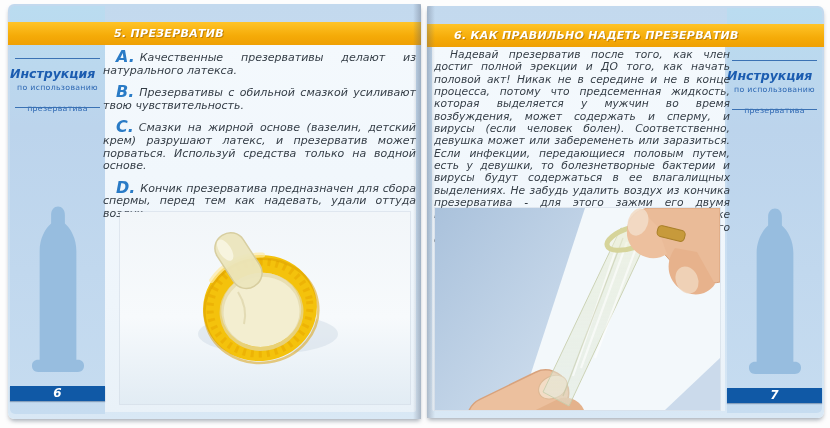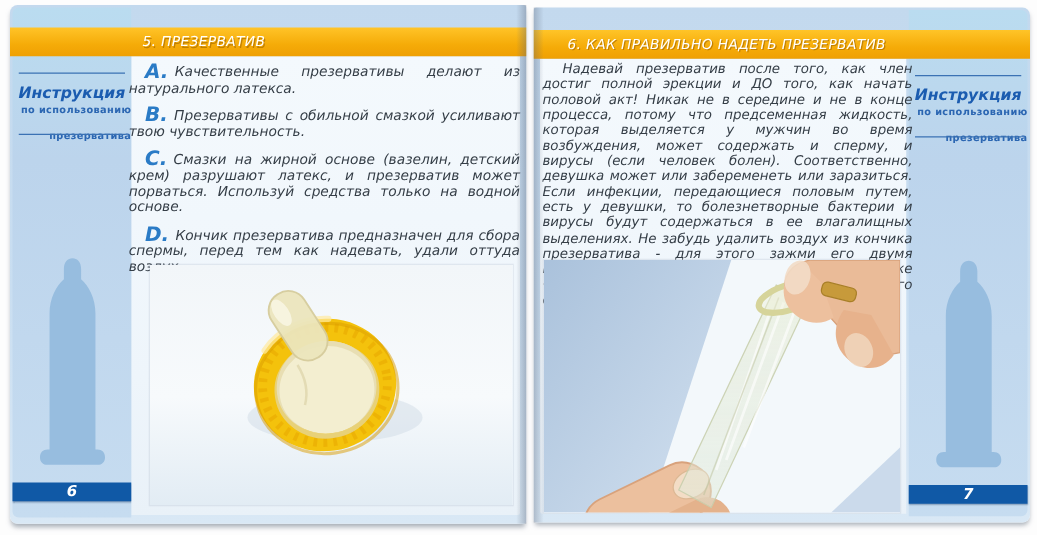--- a/index.html
+++ b/index.html
@@ -10,40 +10,40 @@
   .page.left{left:8px;top:4px;width:413px;height:415px;border-radius:6px 2px 2px 6px;}
   .page.left::after{content:"";position:absolute;top:0;right:0;bottom:0;width:8px;z-index:9;
         background:linear-gradient(to right,rgba(90,100,120,0) 0%,rgba(90,100,120,.38) 100%);}
   .page.right{left:427px;top:6px;width:397px;height:412px;border-radius:2px 6px 6px 2px;}
   .page.right::after{content:"";position:absolute;top:0;left:0;bottom:0;width:8px;z-index:9;
         background:linear-gradient(to left,rgba(90,100,120,0) 0%,rgba(90,100,120,.34) 100%);}
 
   .band{position:absolute;top:18px;left:0;right:0;height:23px;z-index:5;
         background:linear-gradient(180deg,#ffc428 0%,#f5ab08 60%,#efa004 100%);
         display:flex;align-items:center;}
-  .band-title{color:#fff;font-weight:normal;font-style:italic;font-size:11px;letter-spacing:.3px;
+  .band-title{color:#fff;font-weight:bold;font-style:italic;font-size:11px;letter-spacing:.3px;
         text-shadow:1px 1px 0 rgba(165,105,0,.65);white-space:nowrap;}
   .page.left .band-title{padding-left:106px;}
   .page.right .band-title{padding-left:27px;}
 
   .content-panel{position:absolute;top:41px;bottom:7px;z-index:2;
         background:linear-gradient(180deg,#f4f9fd 0%,#eef5fb 70%,#e9f1f8 100%);}
   .page.left .content-panel{left:97px;right:5px;border-radius:0 0 2px 0;}
   .page.right .content-panel{left:5px;right:99px;border-radius:0 0 0 2px;}
 
   .sidebar{position:absolute;top:2px;bottom:5px;width:95px;z-index:3;
         background:linear-gradient(180deg,#badcf0 0%,#bcd4ec 30%,#c6dcf0 100%);}
   .page.left .sidebar{left:2px;border-radius:5px 0 0 5px;}
   .page.right .sidebar{right:2px;border-radius:0 5px 5px 0;}
   .sb-rule{position:absolute;left:5px;right:5px;height:1px;background:#3b72b4;}
   .sb-rule.r1{top:52px;} .sb-rule.r2{top:101px;}
-  .sb-title{position:absolute;top:60px;left:0;right:0;text-align:center;
+  .sb-title{position:absolute;top:60px;left:0;right:0;
         color:#1b5cb0;font-weight:bold;font-style:italic;font-size:12.5px;}
-  .sb-sub{position:absolute;left:0;right:0;text-align:right;color:#2b66b2;
-        font-size:7.8px;font-weight:bold;letter-spacing:.3px;}
+  .sb-sub{position:absolute;left:0;right:0;text-align:center;color:#2b66b2;
+        font-size:7.8px;font-weight:normal;letter-spacing:.3px;}
   .sb-sub.s1{top:77px;} .sb-sub.s2{top:98px;}
   .sb-condom{position:absolute;top:196px;left:50%;transform:translateX(-50%);}
   .numband{position:absolute;top:380px;left:0;right:0;height:15px;background:#1059a6;
         color:#fff;font-weight:bold;font-style:italic;font-size:12px;line-height:15px;
         text-align:center;box-shadow:0 1px 1px rgba(40,70,110,.4);}
 
   .items{position:absolute;left:95px;top:48px;width:313px;z-index:4;}
   .item{margin:0 0 10px 0;font-style:italic;font-size:11px;line-height:12.6px;
         color:#343d46;text-align:justify;text-indent:13px;}
   .item-letter{font-weight:bold;font-style:italic;font-size:16px;line-height:10px;

